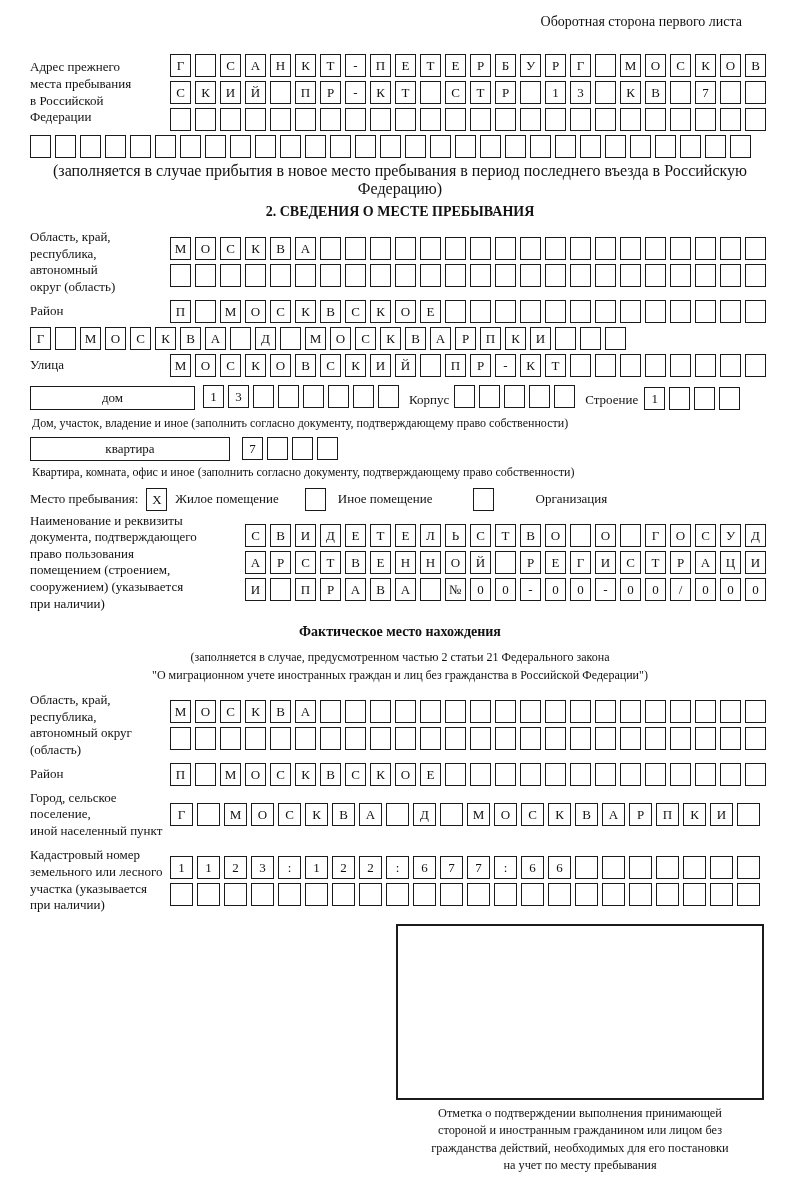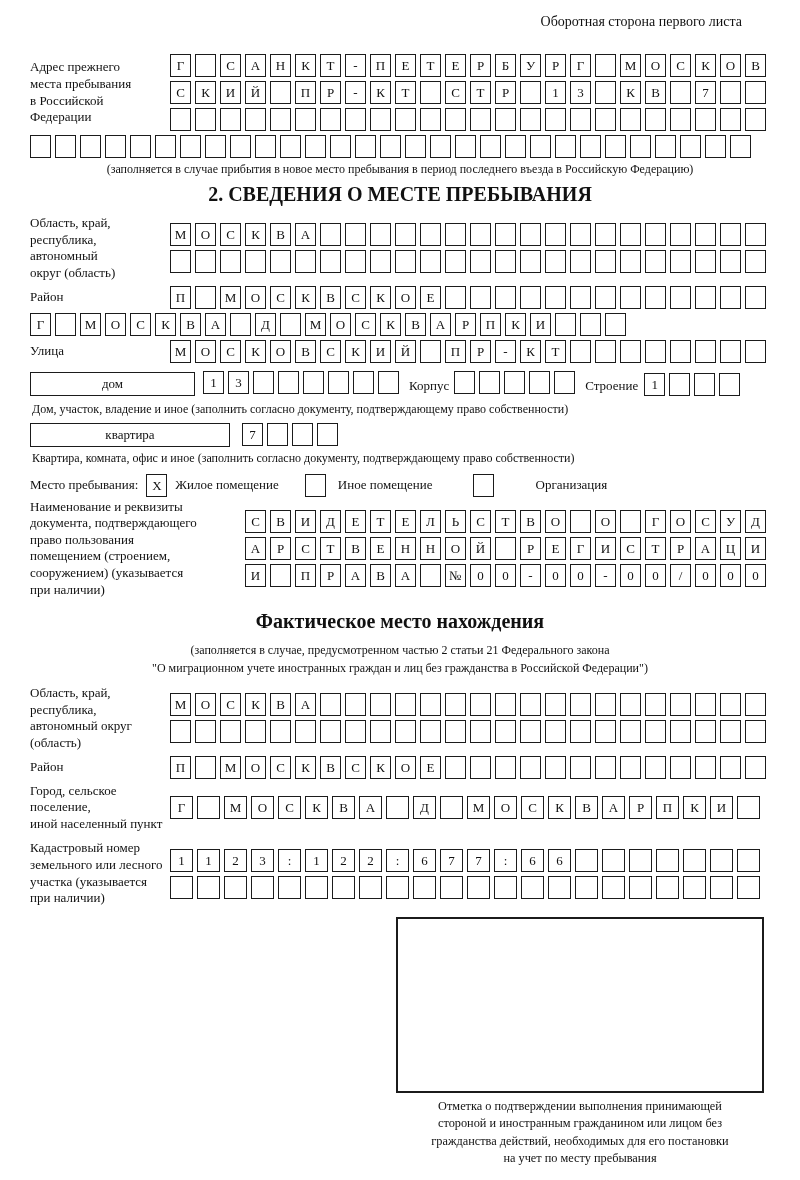--- a/index.html
+++ b/index.html
@@ -15,23 +15,23 @@
   .w215 { width:215px; padding-right:8px; }
   .multiline { white-space:pre-line; }
 
   .cellrow { display:flex; gap:4px; margin-bottom:4px; }
   .cellrow:last-child { margin-bottom:0; }
   .cell { width:21px; height:23px; border:1.6px solid #1b1b1b; display:flex; align-items:center;
           justify-content:center; font-size:13px; line-height:1; flex-shrink:0; background:#fff; }
   .wide .cell { width:23px; }
   .fullrow { margin-top:1px; }
 
-  .note { font-size:12px; text-align:center; margin:3px 0 6px 0; }
+  .note { font-size:16px; text-align:center; margin:3px 0 6px 0; }
   .note-left { font-size:12px; margin:2px 0 6px 2px; }
-  .sec-title { font-size:20px; font-weight:bold; text-align:center; margin:4px 0 9px 0; }
+  .sec-title { font-size:14px; font-weight:bold; text-align:center; margin:4px 0 9px 0; }
 
   .widebox { border:1.6px solid #1b1b1b; height:24px; display:flex; align-items:center;
              justify-content:center; font-size:13px; flex-shrink:0; }
   .dom-box { width:165px; }
   .kv-box { width:200px; }
   .inline-lbl { font-size:13px; padding-top:4px; flex-shrink:0; }
 
   .mesto-row { display:flex; align-items:center; margin:8px 0 2px 0; font-size:13px; }
   .cb { margin:0; }
   .choose-note { font-size:12px; margin:1px 0 8px 150px; width:330px; text-align:center; }

